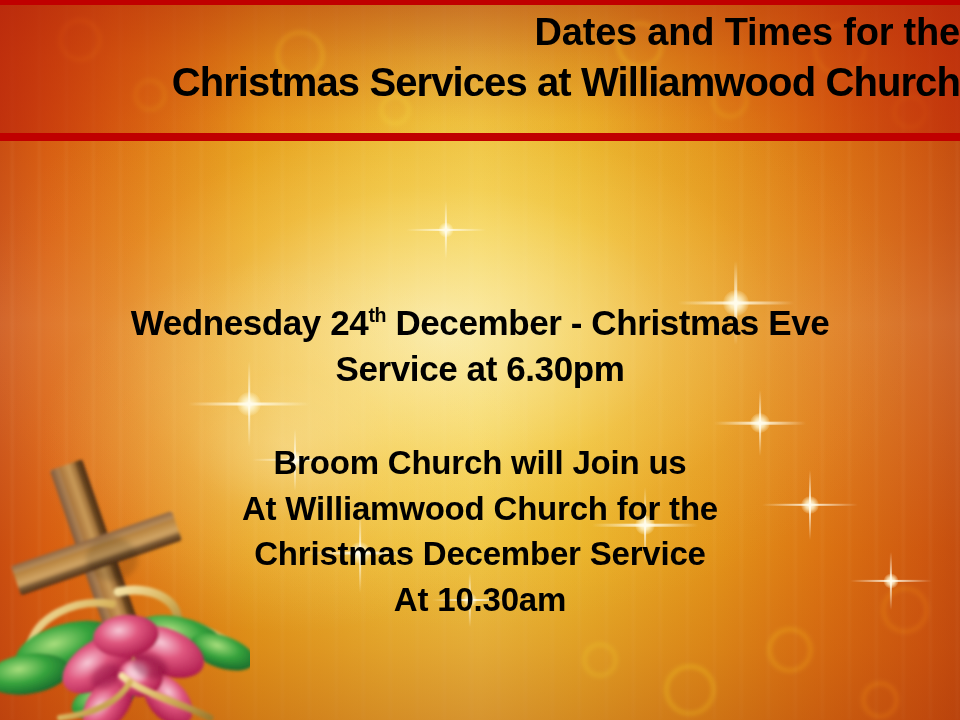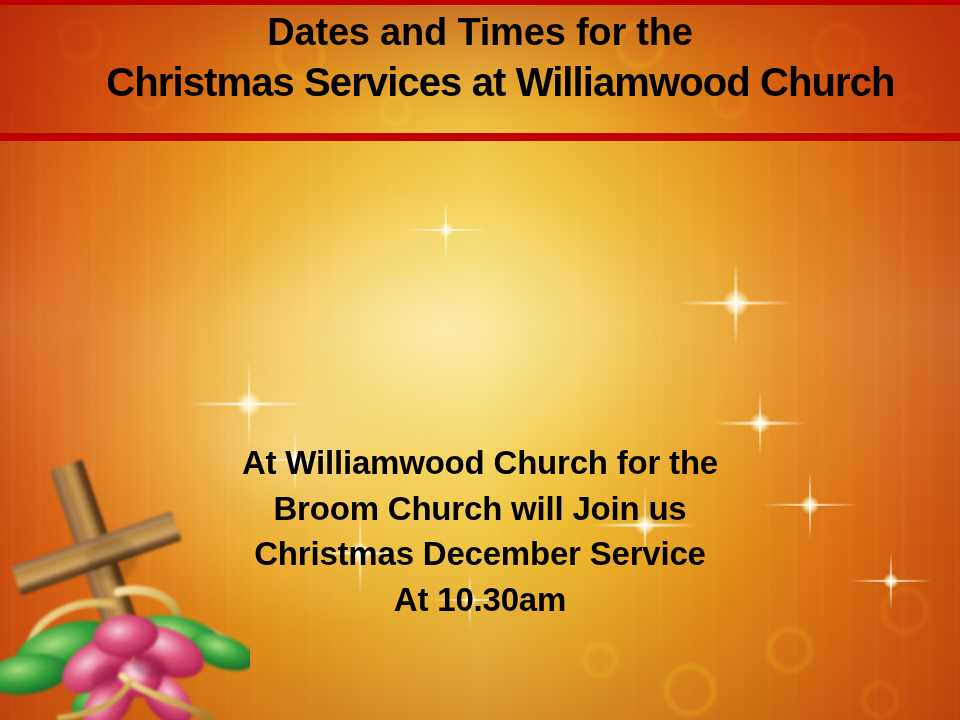--- a/index.html
+++ b/index.html
@@ -160,21 +160,21 @@
     height: 8px;
     background: #C00000;
   }
 
   
   .title-block {
     position: absolute;
     top: 12px;
     left: 0;
     width: 960px;
-    text-align: center;
+    text-align: right;
     color: #000;
     font-weight: bold;
     line-height: 1.08;
   }
   .title-line1 {
     font-size: 38px;
     letter-spacing: -0.2px;
   }
   .title-line2 {
     font-size: 40px;
@@ -280,25 +280,27 @@
   <div class="rule-top"></div>
   <div class="rule-mid"></div>
 
   <div class="title-block">
     <div class="title-line1">Dates and Times for the</div>
     <div class="title-line2">Christmas Services at Williamwood Church</div>
   </div>
 
 
   <div class="body-block b2">
+    <div><span>Wednesday 24</span><sup class="ord">th</sup><span> December - Christmas Eve</span></div>
+    <div>Service at 6.30pm</div>
   </div>
 
   <div class="body-block b3">
+    <div>Broom Church will Join us</div>
     <div>At Williamwood Church for the</div>
-    <div>Broom Church will Join us</div>
     <div>Christmas December Service</div>
     <div>At 10.30am</div>
   </div>
 
   <svg id="decor" viewBox="0 0 250 268">
     <defs>
       <linearGradient id="woodV" x1="0" y1="0" x2="1" y2="0">
         <stop offset="0%" stop-color="#6B3F1E"></stop>
         <stop offset="28%" stop-color="#A9753C"></stop>
         <stop offset="55%" stop-color="#C99A58"></stop>

